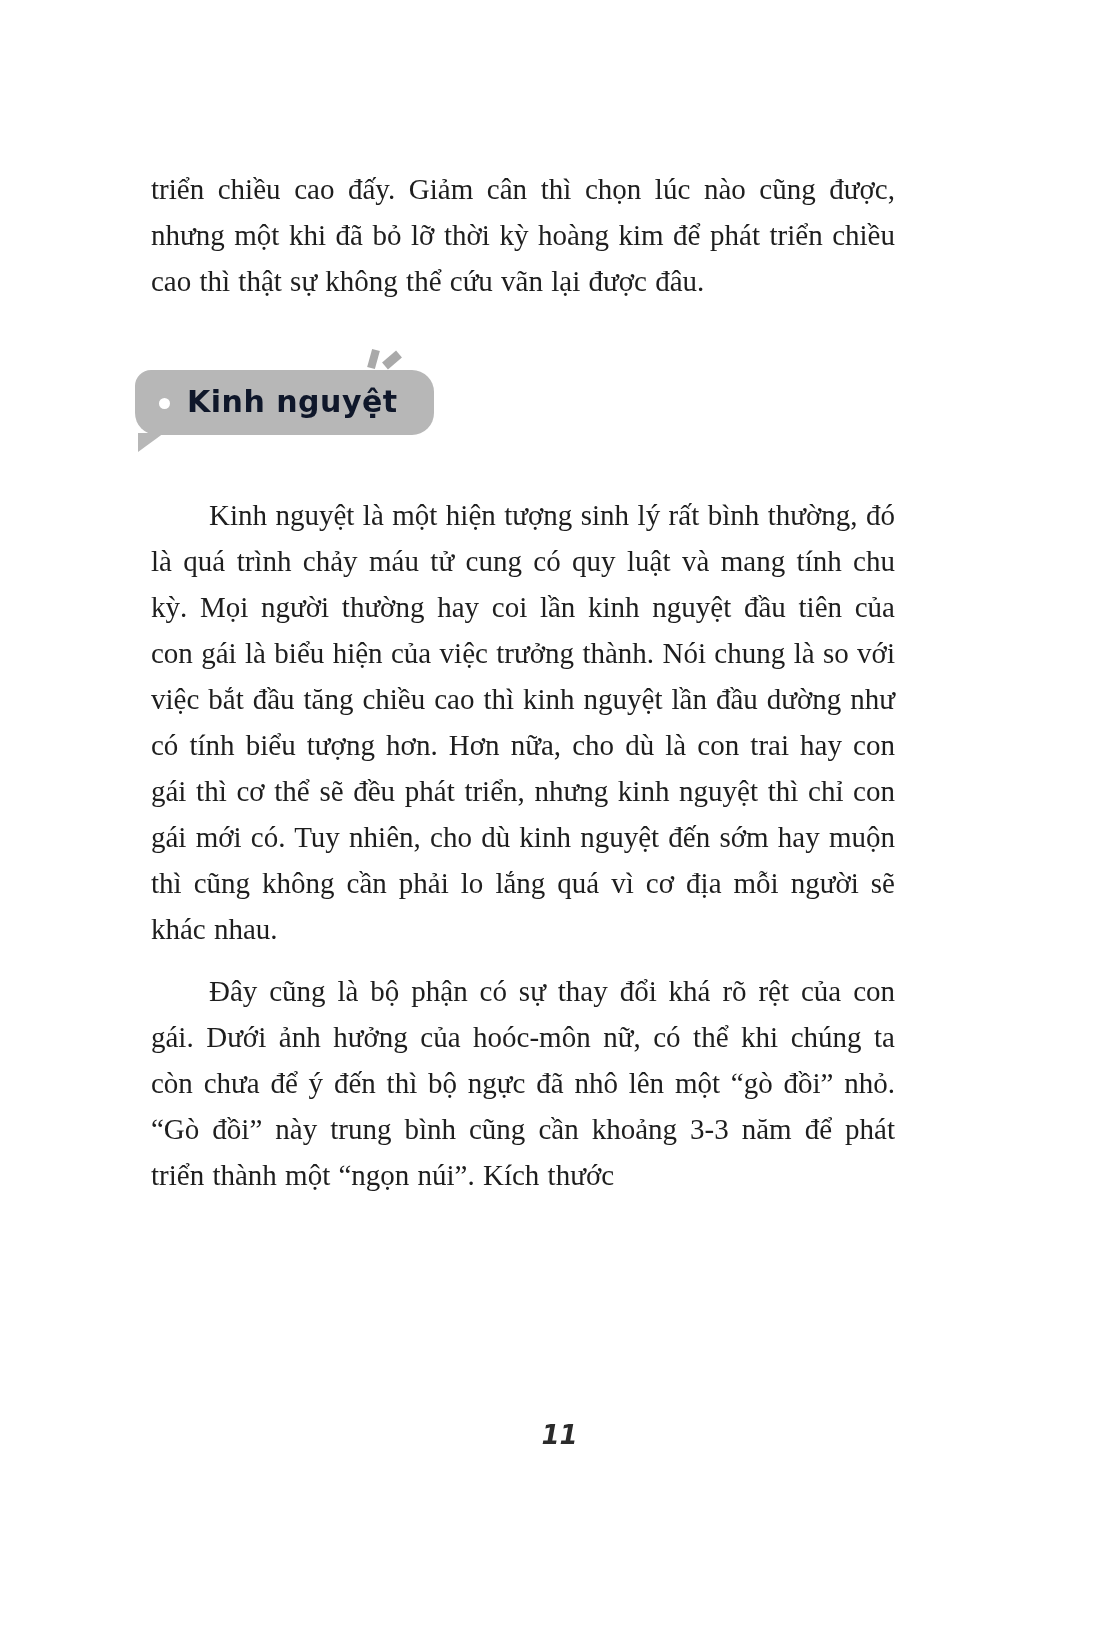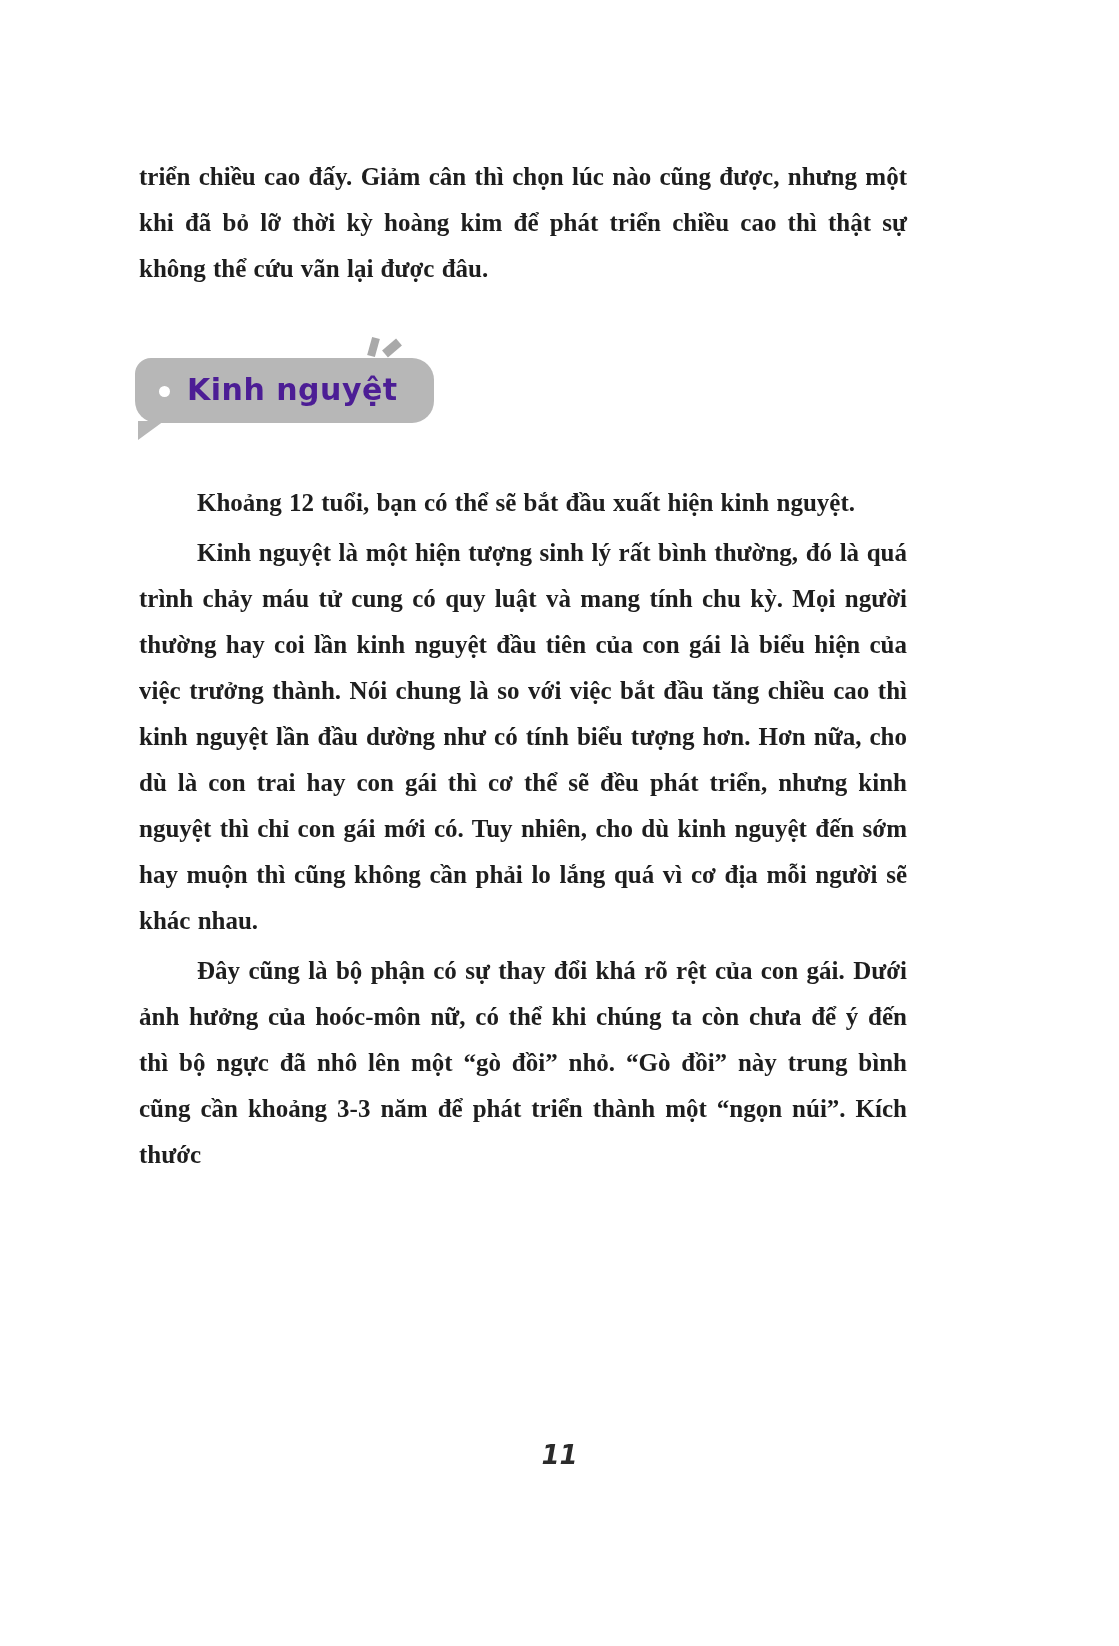--- a/index.html
+++ b/index.html
@@ -16,26 +16,25 @@
     overflow: hidden;
   }
   .page {
     position: absolute;
     inset: 0;
   }
   .content {
     padding: 150px 208px 0 135px; 
   }
   .para {
-    margin: 4px;
-    font-size: 25px;
+    margin: 16px;
+    font-size: 29px;
     line-height: 46px;
     text-align: justify;
     word-spacing: 1px;
-    font-weight: bold;
   }
   .para.indent {
     text-indent: 58px;
   }
   .para + .para {
     margin-top: 2px;
   }
 
   
   .bubble-row {
@@ -69,42 +68,41 @@
     height: 11px;
     margin-top: -5px;
     border-radius: 50%;
     background: #ffffff;
   }
   .bubble .heading-text {
     font-family: "DejaVu Sans", sans-serif;
     font-weight: bold;
     font-size: 30px;
     line-height: 1.3;
-    color: #4c1d95;
+    color: #0f172a;
     letter-spacing: 0.5px;
   }
   .sparkle {
     position: absolute;
     top: -26px;
     display: block;
   }
 
   
   .page-number {
     position: absolute;
     left: 0;
     right: 0;
     top: 1420px;
     text-align: center;
     font-family: "DejaVu Sans", sans-serif;
     font-weight: bold;
     font-style: italic;
     font-size: 26px;
     color: #2b2b2b;
-    margin-top: 20px;
   }
 </style>
 </head>
 <body>
 
 <div class="page">
   <div class="content">
 
     <p class="para">triển chiều cao đấy. Giảm cân thì chọn lúc nào cũng được, nhưng một khi đã bỏ lỡ thời kỳ hoàng kim để phát triển chiều cao thì thật sự không thể cứu vãn lại được đâu.</p>
 
@@ -112,21 +110,20 @@
       <span class="bubble">
         <span class="dot"></span>
         <span class="heading-text">Kinh nguyệt</span>
         <svg class="sparkle" style="left: 226px;" width="44" height="30" viewBox="0 0 44 30">
           <path d="M10 24 L15 6" stroke="#a9a9a9" stroke-width="8" stroke-linecap="butt"></path>
           <path d="M24 22 L38 10" stroke="#a9a9a9" stroke-width="9" stroke-linecap="butt"></path>
         </svg>
       </span>
     </div>
 
-    <p class="para indent">Khoảng 12 tuổi, bạn có thể sẽ bắt đầu xuất hiện kinh nguyệt.</p>
 
     <p class="para indent">Kinh nguyệt là một hiện tượng sinh lý rất bình thường, đó là quá trình chảy máu tử cung có quy luật và mang tính chu kỳ. Mọi người thường hay coi lần kinh nguyệt đầu tiên của con gái là biểu hiện của việc trưởng thành. Nói chung là so với việc bắt đầu tăng chiều cao thì kinh nguyệt lần đầu dường như có tính biểu tượng hơn. Hơn nữa, cho dù là con trai hay con gái thì cơ thể sẽ đều phát triển, nhưng kinh nguyệt thì chỉ con gái mới có. Tuy nhiên, cho dù kinh nguyệt đến sớm hay muộn thì cũng không cần phải lo lắng quá vì cơ địa mỗi người sẽ khác nhau.</p>
 
 
     <p class="para indent">Đây cũng là bộ phận có sự thay đổi khá rõ rệt của con gái. Dưới ảnh hưởng của hoóc-môn nữ, có thể khi chúng ta còn chưa để ý đến thì bộ ngực đã nhô lên một “gò đồi” nhỏ. “Gò đồi” này trung bình cũng cần khoảng 3-3 năm để phát triển thành một “ngọn núi”. Kích thước</p>
 
   </div>
 
   <div class="page-number">11</div>
 </div>

